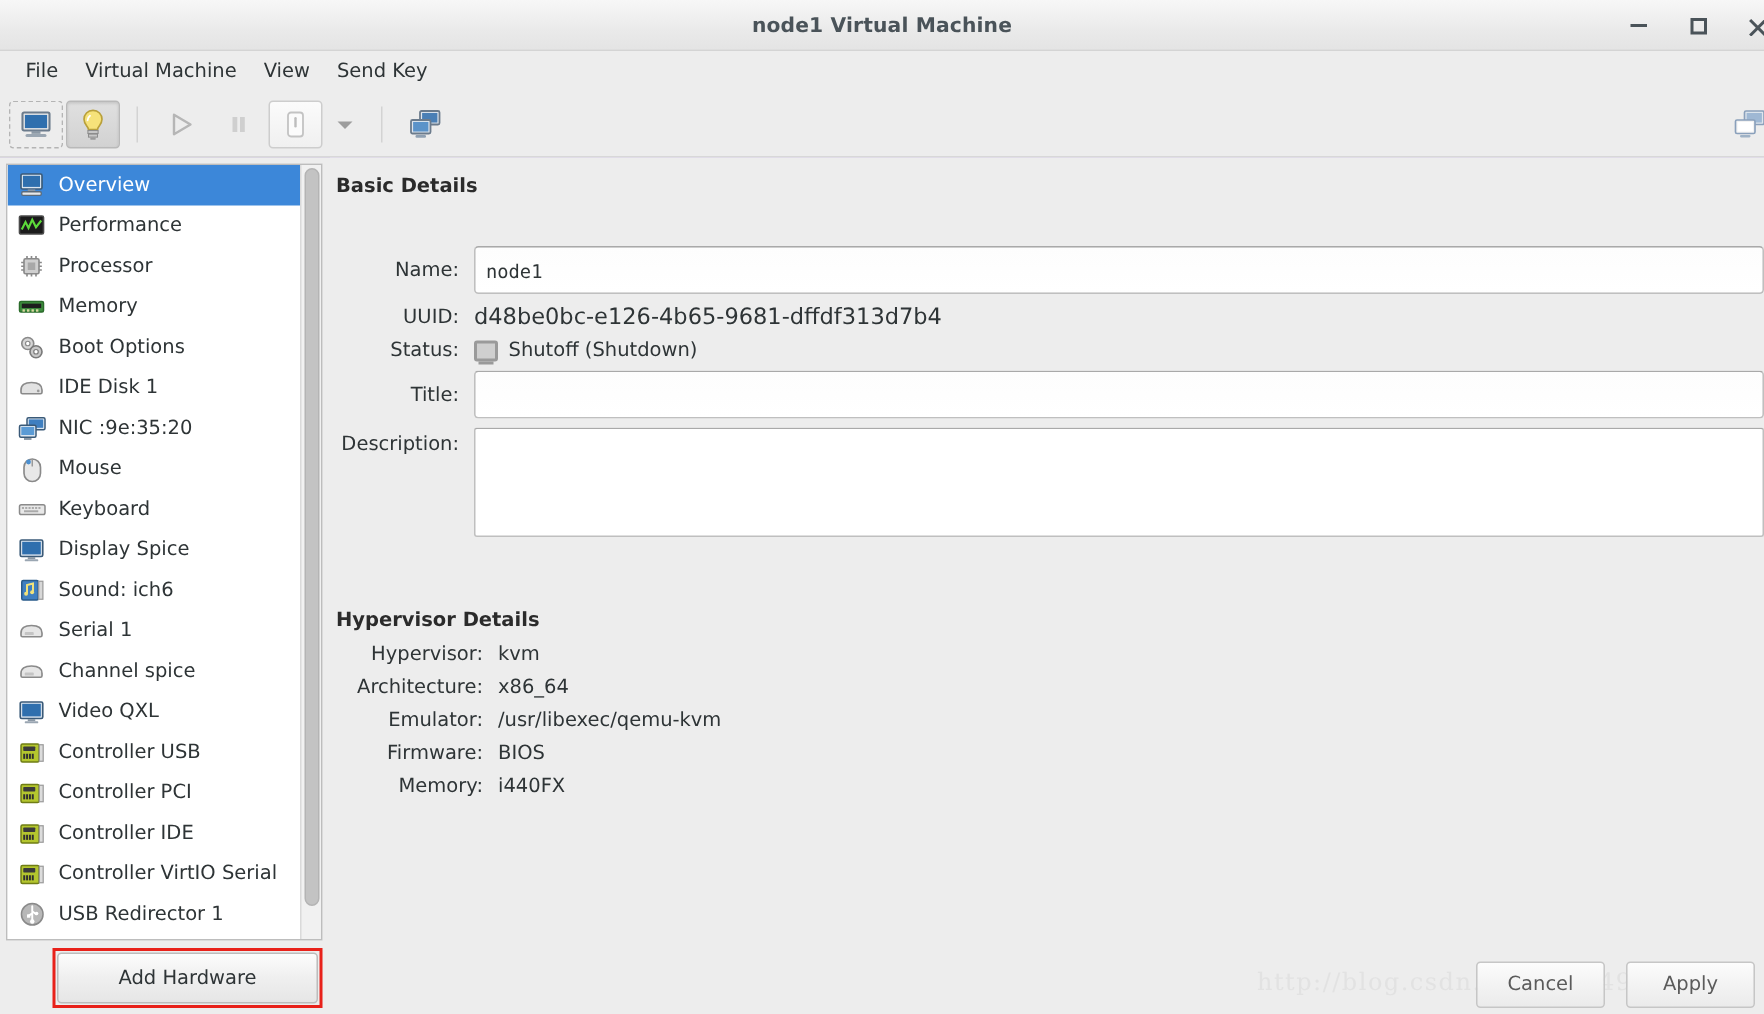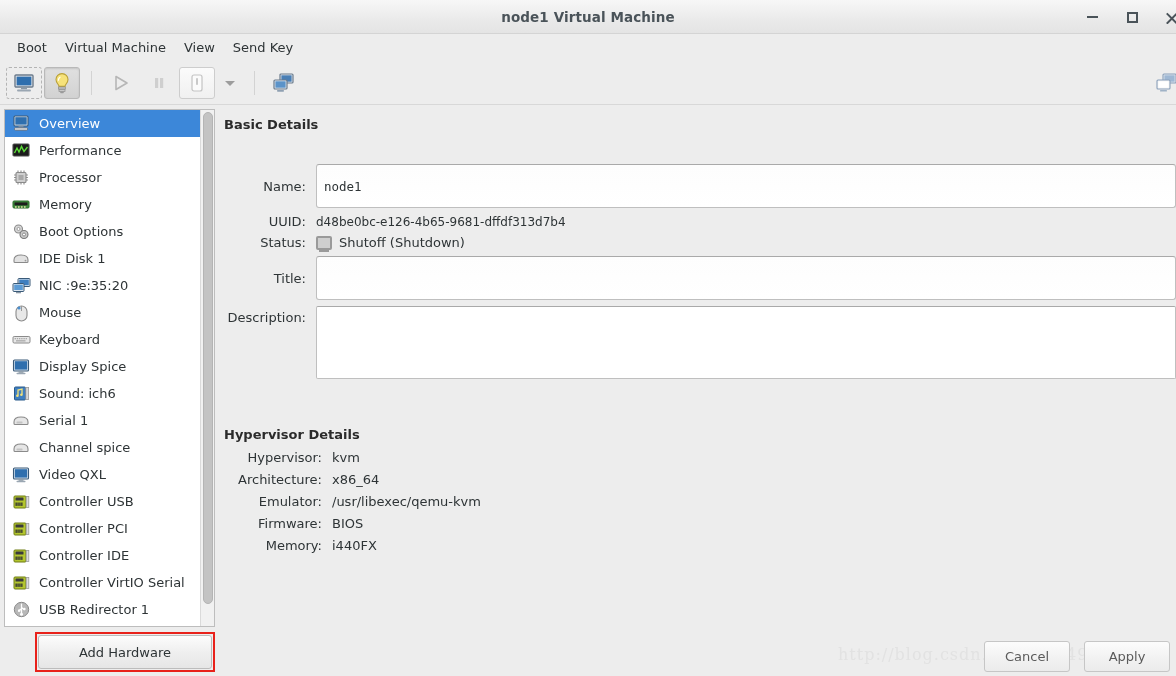--- a/index.html
+++ b/index.html
@@ -242,42 +242,42 @@
   }
   .val {
     font-size: 13px;
     color: #2e3436;
     display: flex;
     align-items: center;
     gap: 7px;
   }
   .entry {
     flex: 1 1 auto;
-    height: 44px;
+    height: 32px;
     background: linear-gradient(to bottom,#fdfdfd,#ffffff);
     border: 1px solid #bfbfbf;
     border-top-color: #a9a9a9;
     border-radius: 3px;
     display: flex;
     align-items: center;
     padding: 0 7px;
     font-size: 13px;
     color: #2e3436;
     min-width: 0;
   }
   .entry.mono { font-family: "DejaVu Sans Mono","Liberation Mono",monospace; font-size: 12.5px; }
   .textarea {
     flex: 1 1 auto;
     height: 73px;
     background: #ffffff;
     border: 1px solid #bfbfbf;
     border-top-color: #a9a9a9;
     border-radius: 2px;
   }
-  .uuid-text { font-size: 12px; color: #2e3436; }
+  .uuid-text { font-size: 15px; color: #2e3436; }
 
   .hyp { margin-top: 16px; }
   .hyp .lbl { width: 110px; flex: 0 0 110px; }
   .hyp .row { margin-bottom: 7px; }
 
   
   .bottombar {
     position: relative;
     flex: 0 0 46px;
     display: flex;
@@ -340,21 +340,21 @@
       <div class="win-btn">
           <span class="ic-max"></span>
         </div>
       <div class="win-btn win-close-wrap">
           <span class="ic-close"></span>
         </div>
     </div>
   </div>
 
   <div class="menubar">
-    <div class="menu-item">Boot</div>
+    <div class="menu-item">File</div>
     <div class="menu-item">Virtual Machine</div>
     <div class="menu-item">View</div>
     <div class="menu-item">Send Key</div>
   </div>
 
   <div class="toolbar">
 
     <div class="tb-btn dashed">
       <svg width="22" height="20" viewBox="0 0 22 20">
         <rect x="2" y="2" width="18" height="12" rx="1" fill="#e8e8e8" stroke="#6b7b8c" stroke-width="1.4"></rect>

